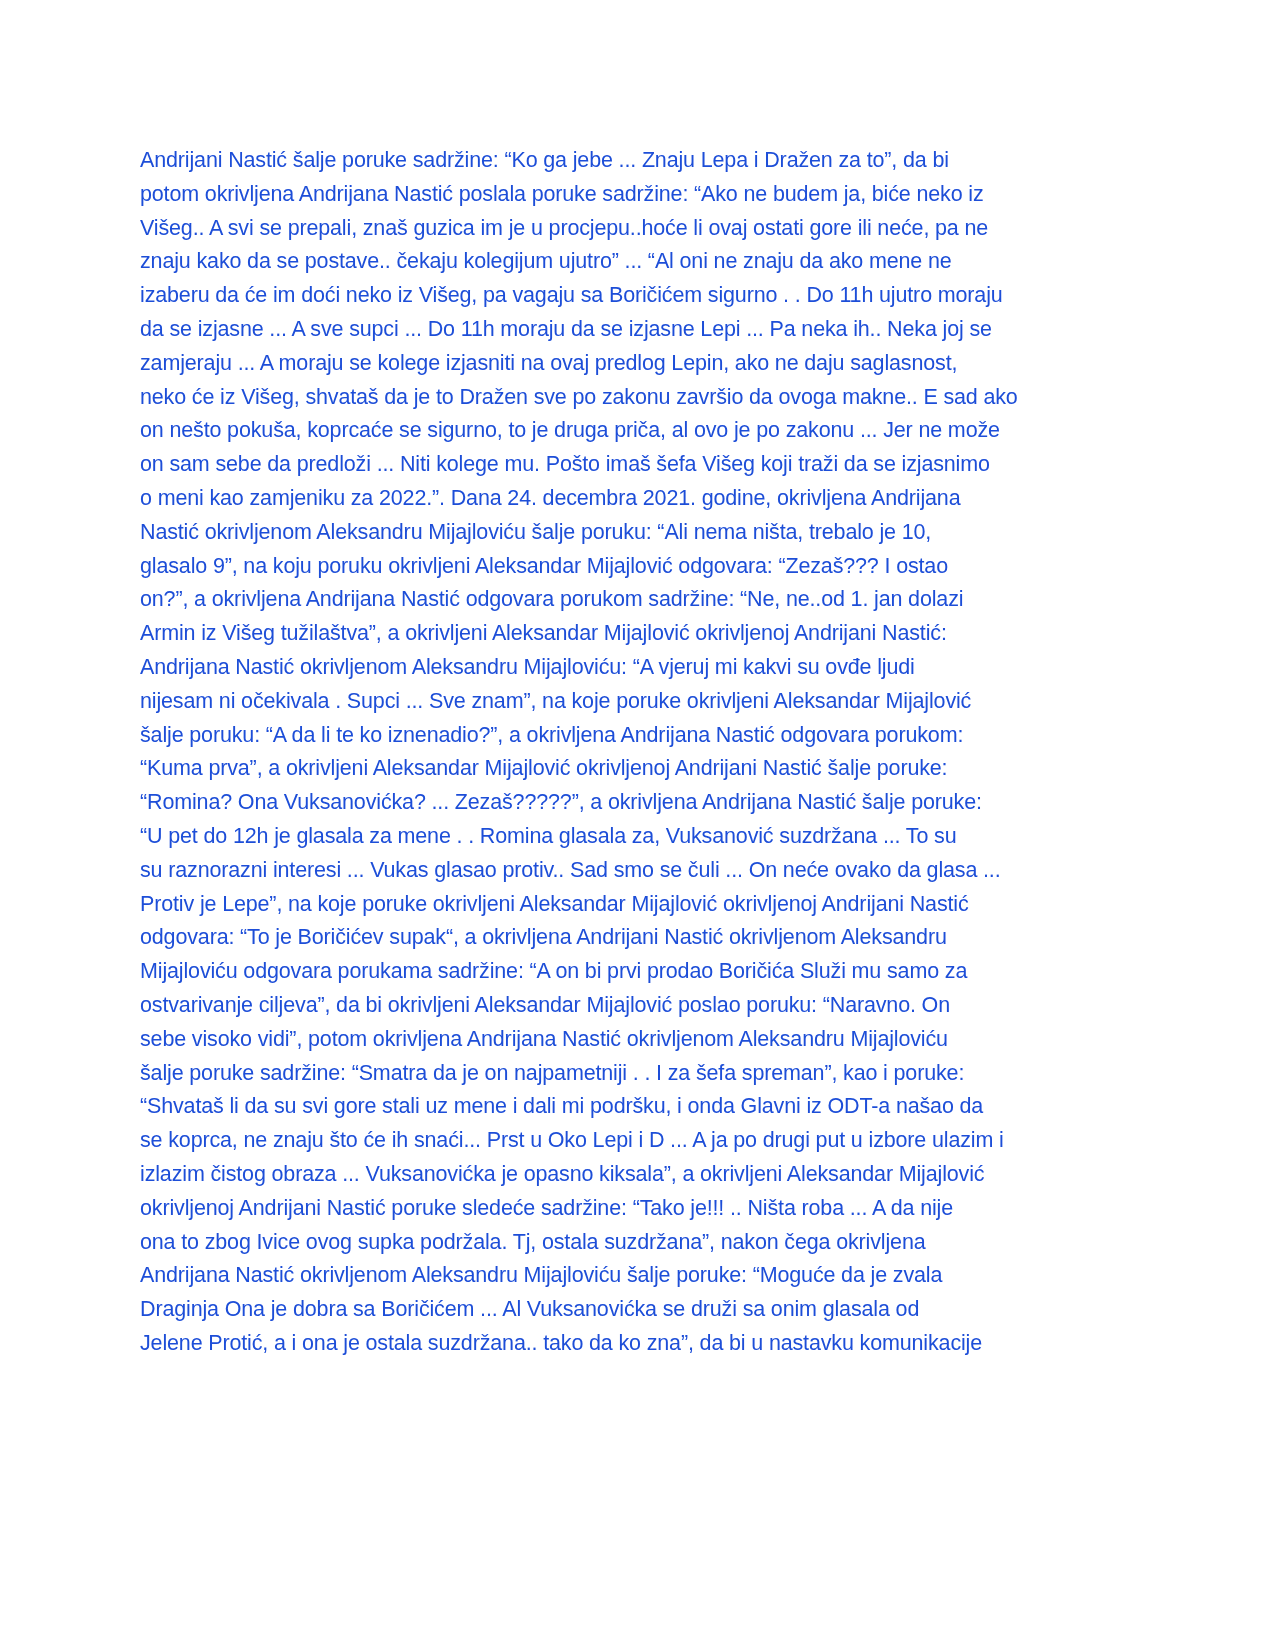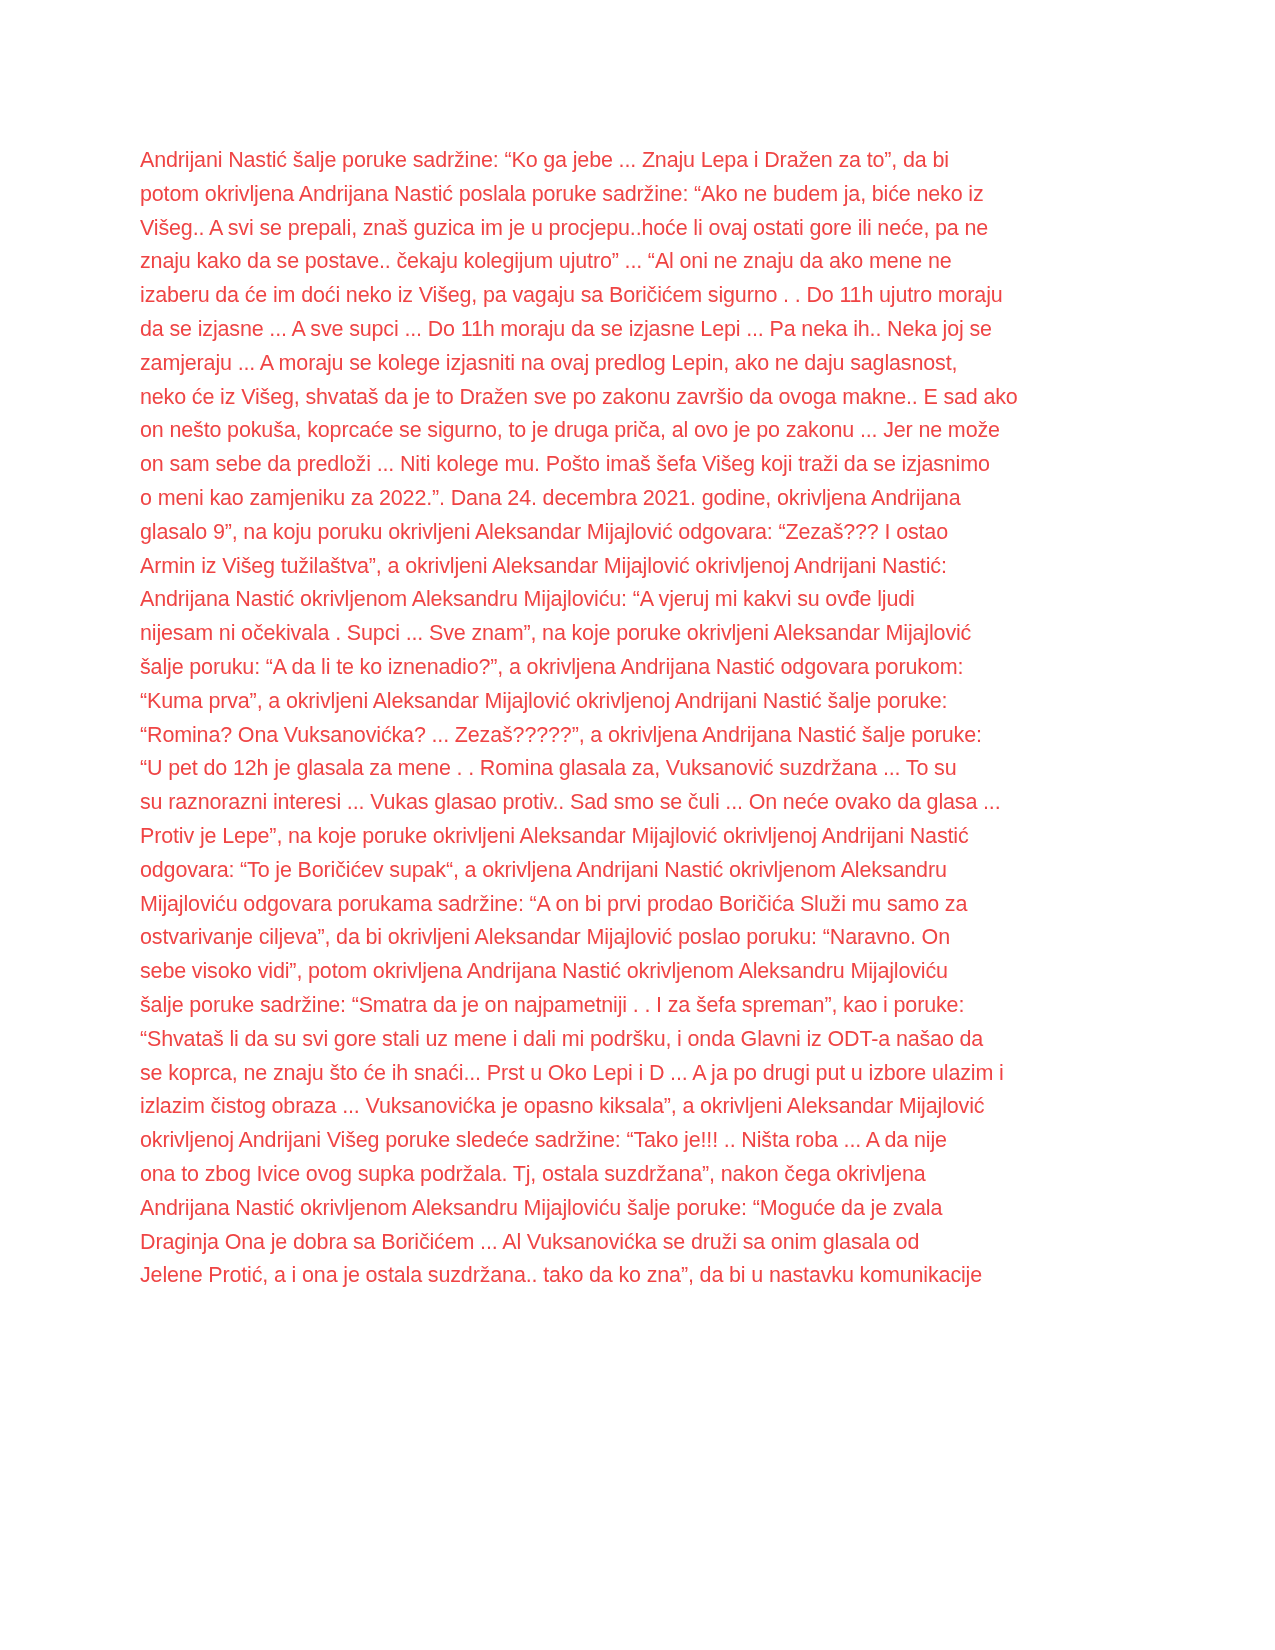--- a/index.html
+++ b/index.html
@@ -16,21 +16,21 @@
   }
   .document-text {
     position: absolute;
     left: 140px;
     top: 144px;
     width: 1010px;
     font-family: "Liberation Sans", "DejaVu Sans", sans-serif;
     font-size: 21.5px;
     line-height: 33.8px;
     letter-spacing: -0.15px;
-    color: #ef4444;
+    color: #1d4ed8;
     font-weight: 400;
   }
   .text-line {
     white-space: nowrap;
     height: 33.8px;
   }
 </style>
 </head>
 <body>
 
@@ -40,37 +40,39 @@
       <div class="text-line">potom okrivljena Andrijana Nastić poslala poruke sadržine: “Ako ne budem ja, biće neko iz</div>
       <div class="text-line">Višeg.. A svi se prepali, znaš guzica im je u procjepu..hoće li ovaj ostati gore ili neće, pa ne</div>
       <div class="text-line">znaju kako da se postave.. čekaju kolegijum ujutro” ... “Al oni ne znaju da ako mene ne</div>
       <div class="text-line">izaberu da će im doći neko iz Višeg, pa vagaju sa Boričićem sigurno . . Do 11h ujutro moraju</div>
       <div class="text-line">da se izjasne ... A sve supci ... Do 11h moraju da se izjasne Lepi ... Pa neka ih.. Neka joj se</div>
       <div class="text-line">zamjeraju ... A moraju se kolege izjasniti na ovaj predlog Lepin, ako ne daju saglasnost,</div>
       <div class="text-line">neko će iz Višeg, shvataš da je to Dražen sve po zakonu završio da ovoga makne.. E sad ako</div>
       <div class="text-line">on nešto pokuša, koprcaće se sigurno, to je druga priča, al ovo je po zakonu ... Jer ne može</div>
       <div class="text-line">on sam sebe da predloži ... Niti kolege mu. Pošto imaš šefa Višeg koji traži da se izjasnimo</div>
       <div class="text-line">o meni kao zamjeniku za 2022.”. Dana 24. decembra 2021. godine, okrivljena Andrijana</div>
+      <div class="text-line">Nastić okrivljenom Aleksandru Mijajloviću šalje poruku: “Ali nema ništa, trebalo je 10,</div>
       <div class="text-line">glasalo 9”, na koju poruku okrivljeni Aleksandar Mijajlović odgovara: “Zezaš??? I ostao</div>
+      <div class="text-line">on?”, a okrivljena Andrijana Nastić odgovara porukom sadržine: “Ne, ne..od 1. jan dolazi</div>
       <div class="text-line">Armin iz Višeg tužilaštva”, a okrivljeni Aleksandar Mijajlović okrivljenoj Andrijani Nastić:</div>
       <div class="text-line">Andrijana Nastić okrivljenom Aleksandru Mijajloviću: “A vjeruj mi kakvi su ovđe ljudi</div>
       <div class="text-line">nijesam ni očekivala . Supci ... Sve znam”, na koje poruke okrivljeni Aleksandar Mijajlović</div>
       <div class="text-line">šalje poruku: “A da li te ko iznenadio?”, a okrivljena Andrijana Nastić odgovara porukom:</div>
       <div class="text-line">“Kuma prva”, a okrivljeni Aleksandar Mijajlović okrivljenoj Andrijani Nastić šalje poruke:</div>
       <div class="text-line">“Romina? Ona Vuksanovićka? ... Zezaš?????”, a okrivljena Andrijana Nastić šalje poruke:</div>
       <div class="text-line">“U pet do 12h je glasala za mene . . Romina glasala za, Vuksanović suzdržana ... To su</div>
       <div class="text-line">su raznorazni interesi ... Vukas glasao protiv.. Sad smo se čuli ... On neće ovako da glasa ...</div>
       <div class="text-line">Protiv je Lepe”, na koje poruke okrivljeni Aleksandar Mijajlović okrivljenoj Andrijani Nastić</div>
       <div class="text-line">odgovara: “To je Boričićev supak“, a okrivljena Andrijani Nastić okrivljenom Aleksandru</div>
       <div class="text-line">Mijajloviću odgovara porukama sadržine: “A on bi prvi prodao Boričića Služi mu samo za</div>
       <div class="text-line">ostvarivanje ciljeva”, da bi okrivljeni Aleksandar Mijajlović poslao poruku: “Naravno. On</div>
       <div class="text-line">sebe visoko vidi”, potom okrivljena Andrijana Nastić okrivljenom Aleksandru Mijajloviću</div>
       <div class="text-line">šalje poruke sadržine: “Smatra da je on najpametniji . . I za šefa spreman”, kao i poruke:</div>
       <div class="text-line">“Shvataš li da su svi gore stali uz mene i dali mi podršku, i onda Glavni iz ODT-a našao da</div>
       <div class="text-line">se koprca, ne znaju što će ih snaći... Prst u Oko Lepi i D ... A ja po drugi put u izbore ulazim i</div>
       <div class="text-line">izlazim čistog obraza ... Vuksanovićka je opasno kiksala”, a okrivljeni Aleksandar Mijajlović</div>
-      <div class="text-line">okrivljenoj Andrijani Višeg poruke sledeće sadržine: “Tako je!!! .. Ništa roba ... A da nije</div>
+      <div class="text-line">okrivljenoj Andrijani Nastić poruke sledeće sadržine: “Tako je!!! .. Ništa roba ... A da nije</div>
       <div class="text-line">ona to zbog Ivice ovog supka podržala. Tj, ostala suzdržana”, nakon čega okrivljena</div>
       <div class="text-line">Andrijana Nastić okrivljenom Aleksandru Mijajloviću šalje poruke: “Moguće da je zvala</div>
       <div class="text-line">Draginja Ona je dobra sa Boričićem ... Al Vuksanovićka se druži sa onim glasala od</div>
       <div class="text-line">Jelene Protić, a i ona je ostala suzdržana.. tako da ko zna”, da bi u nastavku komunikacije</div>
     </div>
 </div>
 
 </body></html>

